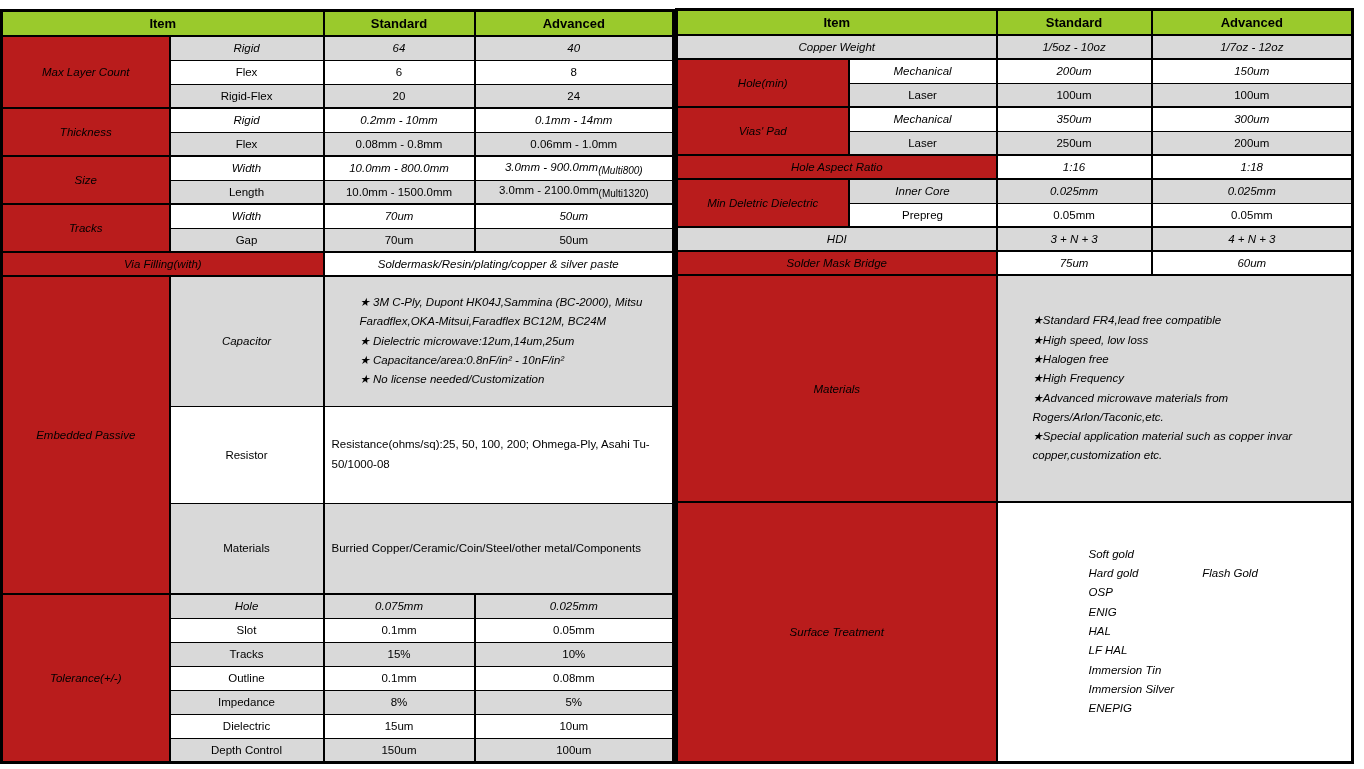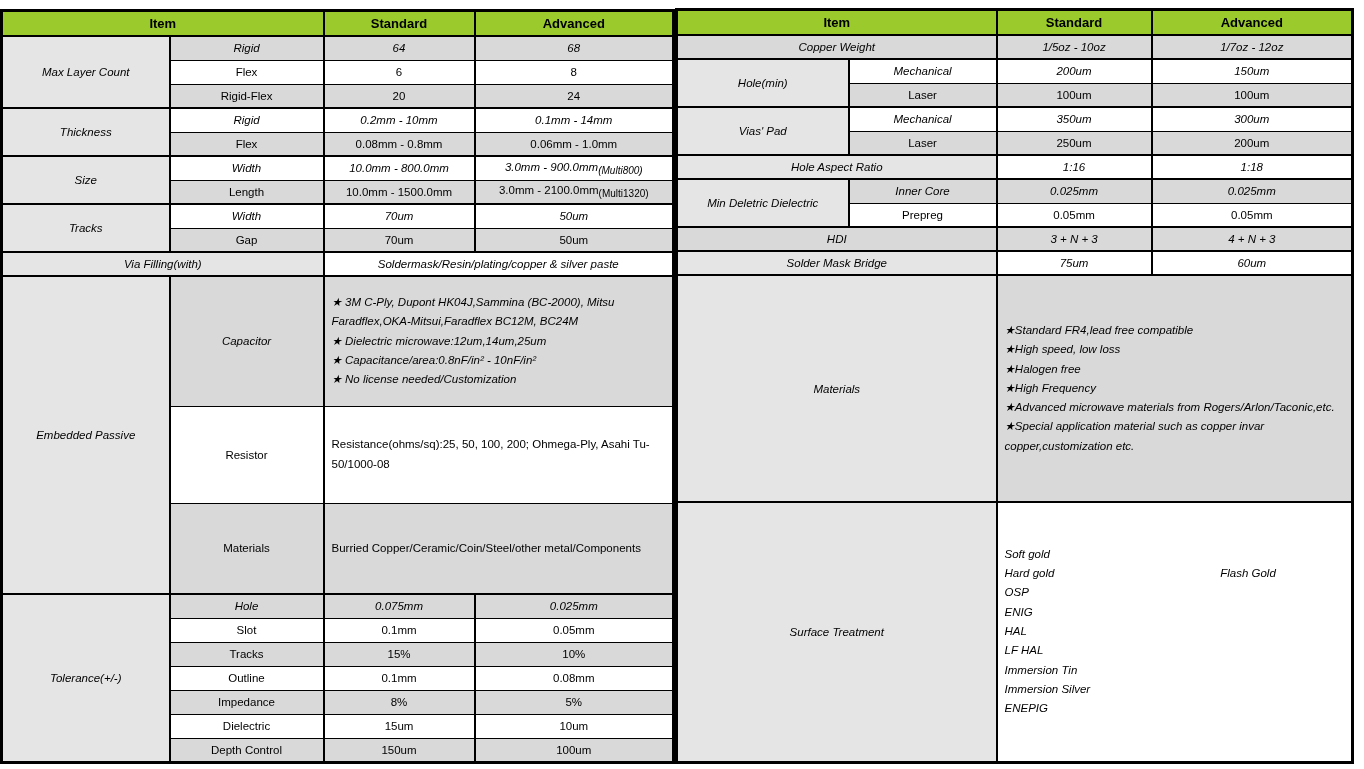--- a/index.html
+++ b/index.html
@@ -6,23 +6,23 @@
   body{width:1364px;height:769px;position:relative;font-family:"Liberation Sans",sans-serif;color:#000;}
   .wrap{position:absolute;top:8px;left:0;display:flex;align-items:flex-end;}
   table{border-collapse:collapse;table-layout:fixed;border:3px solid #000;}
   td,th{border:1px solid #000;border-left-width:2px;border-right-width:2px;
         text-align:center;vertical-align:middle;font-size:11.5px;padding:0 2px;overflow:hidden;}
   tr.hdr th{background:#9aca2c;font-weight:700;font-size:13px;height:23px;
         border-top-width:3px;border-bottom-width:2px;}
   tr.r{height:24px;}
   tr.gt td{border-top-width:2px;font-style:italic;}
   .g{background:#d9d9d9;}
-  .item{background:#e5e5e5;}
+  .item{background:#b91c1c;}
   .txt{text-align:left;padding:4px 7px;line-height:1.68;}
-  .txt div{white-space:normal;}
+  .txt div{white-space:normal;margin-left:28px;}
   .mini{font-size:10px;}
   .h-cap{height:130px;}
   .h-res{height:97px;}
   .h-matl{height:91px;}
   .h-rmat{height:227px;}
   .h-rst{height:260px;}
   .st-wrap{display:flex;align-items:flex-start;}
   .st-extra{margin-left:130px;margin-top:19px;}
 </style>
 </head>
@@ -41,21 +41,21 @@
     <tr class="hdr">
       <th colspan="2">Item</th>
       <th>Standard</th>
       <th>Advanced</th>
     </tr>
 
     <tr class="r gt">
       <td rowspan="3" class="item">Max Layer Count</td>
       <td class="g">Rigid</td>
       <td class="g">64</td>
-      <td class="g">68</td>
+      <td class="g">40</td>
     </tr>
     <tr class="r">
       <td>Flex</td>
       <td>6</td>
       <td>8</td>
     </tr>
     <tr class="r">
       <td class="g">Rigid-Flex</td>
       <td class="g">20</td>
       <td class="g">24</td>

